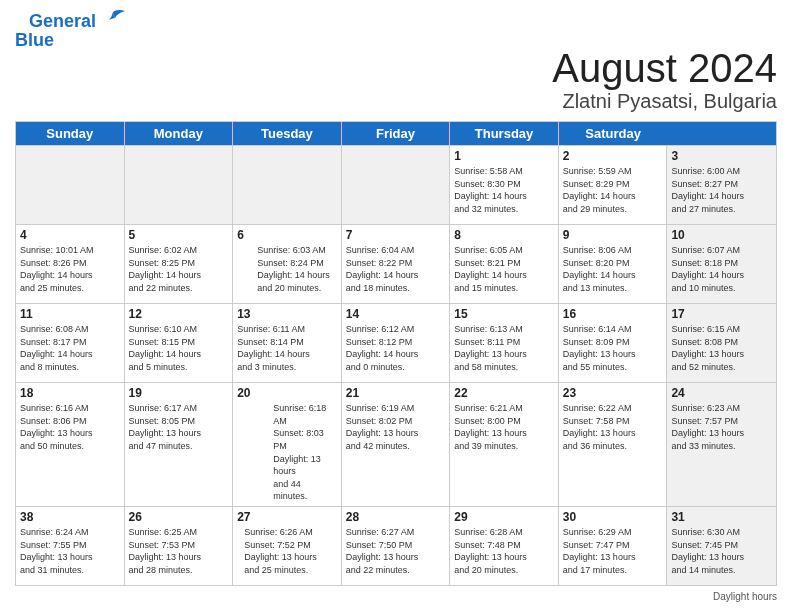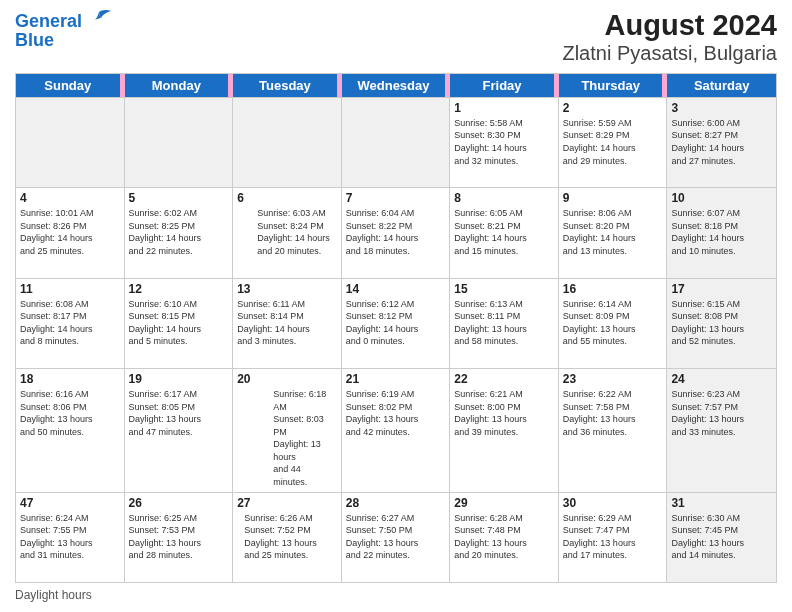--- a/index.html
+++ b/index.html
@@ -26,32 +26,34 @@
     .logo {
       display: flex;
       align-items: center;
       gap: 0;
     }
     .logo-text {
       font-size: 18px;
       font-weight: bold;
       color: #333;
       line-height: 1.1;
+      margin-left: 14px;
     }
     .logo-text span {
       color: #1a6fc4;
     }
     .title-block {
       text-align: right;
     }
     .title-block h1 {
-      font-size: 29px;
-      font-weight: bold;
+      font-size: 40px;
+      font-weight: normal;
       color: #222;
       line-height: 1.1;
+      margin-top: 36px;
     }
     .title-block h2 {
       font-size: 20px;
       font-weight: normal;
       color: #444;
     }
     .calendar {
       flex: 1;
       display: flex;
       flex-direction: column;
@@ -61,21 +63,21 @@
       display: grid;
       grid-template-columns: repeat(7, 1fr);
       background: #1a6fc4;
     }
     .cal-header-cell {
       color: #fff;
       text-align: center;
       padding: 4px 2px;
       font-size: 13px;
       font-weight: bold;
-      border-right: 5px solid #f9a8d4;
+      border-right: 1px solid #f9a8d4;
     }
     .cal-header-cell:last-child { border-right: none; }
     .cal-body {
       flex: 1;
       display: flex;
       flex-direction: column;
     }
     .cal-week {
       display: grid;
       grid-template-columns: repeat(7, 1fr);
@@ -100,24 +102,24 @@
       font-weight: bold;
       color: #222;
       margin-bottom: 2px;
     }
     .day-info {
       font-size: 9px;
       color: #333;
       line-height: 1.4;
     }
     .footer-note {
-      font-size: 12px;
+      font-size: 10px;
       color: #555;
       margin-top: 5px;
-      text-align: left;
+      text-align: right;
     }
   </style>
 </head>
 <body>
 
 <div class="page">
   <div class="header">
     <div class="logo">
       <div>
         <div style="display:flex;align-items:center;">
@@ -134,21 +136,20 @@
       <h1>August 2024</h1>
       <h2>Zlatni Pyasatsi, Bulgaria</h2>
     </div>
   </div>
 
   <div class="calendar">
     <div class="cal-header-row">
     <div class="cal-header-cell">Sunday</div>
         <div class="cal-header-cell">Monday</div>
         <div class="cal-header-cell">Tuesday</div>
-        <div class="cal-header-cell">Wednesday</div>
         <div class="cal-header-cell">Friday</div>
         <div class="cal-header-cell">Thursday</div>
         <div class="cal-header-cell">Saturday</div>
       </div>
     <div class="cal-body">
     <div class="cal-week">
           <div class="cal-cell shaded empty"></div>
           <div class="cal-cell shaded empty"></div>
           <div class="cal-cell shaded empty"></div>
           <div class="cal-cell shaded empty"></div>
@@ -322,21 +323,21 @@
           <div class="cal-cell shaded">
             <div class="day-num">24</div>
             <div class="day-info" style="white-space: pre-line;">Sunrise: 6:23 AM
 Sunset: 7:57 PM
 Daylight: 13 hours
 and 33 minutes.</div>
           </div>
         </div>
         <div class="cal-week">
           <div class="cal-cell">
-            <div class="day-num">47</div>
+            <div class="day-num">38</div>
             <div class="day-info" style="white-space: pre-line;">Sunrise: 6:24 AM
 Sunset: 7:55 PM
 Daylight: 13 hours
 and 31 minutes.</div>
           </div>
           <div class="cal-cell">
             <div class="day-num">26</div>
             <div class="day-info" style="white-space: pre-line;">Sunrise: 6:25 AM
 Sunset: 7:53 PM
 Daylight: 13 hours

